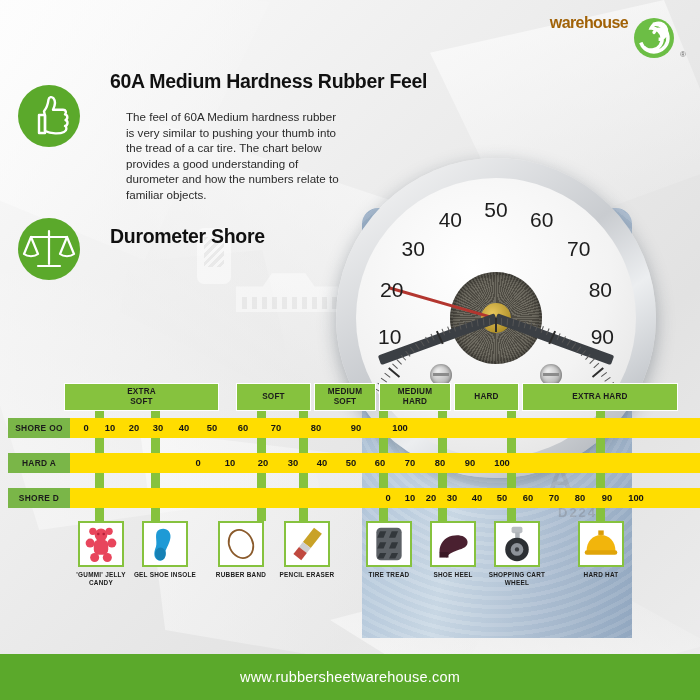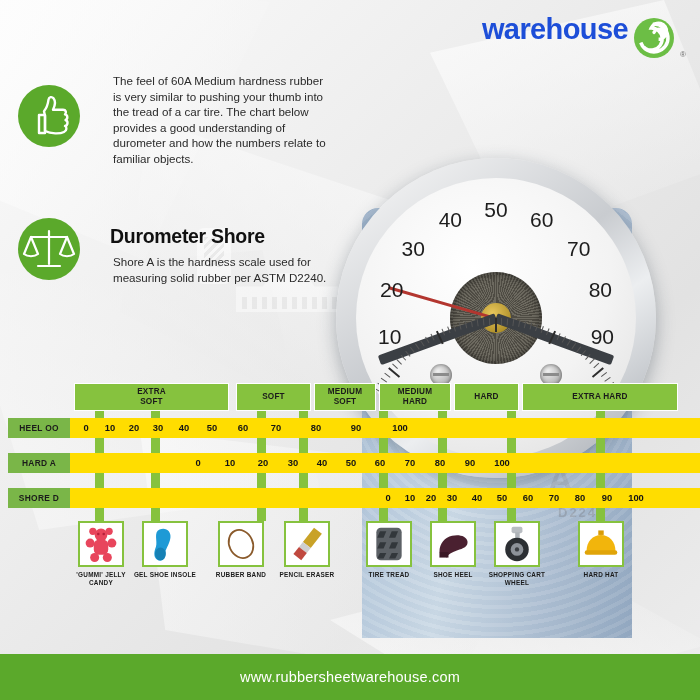--- a/index.html
+++ b/index.html
@@ -98,28 +98,28 @@
   .screw:after{content:"";position:absolute;left:3px;top:9px;width:16px;height:3px;background:#8b8b8b;}
   .astm{position:absolute;left:196px;top:282px;font-size:13px;color:#8a9099;letter-spacing:2px;
     font-weight:700;opacity:.55;}
   .bigA{position:absolute;left:186px;top:252px;font-size:34px;color:#9aa2ac;font-weight:700;opacity:.5;}
 
   
   .logo{position:absolute;right:14px;top:14px;width:200px;height:50px;}
   .logo-text{position:absolute;right:58px;top:2px;text-align:right;line-height:.93;}
   .logo-l1{font-size:23px;font-weight:700;letter-spacing:-.6px;color:#1a1a1a;}
   .logo-l1 .grn{color:#6cbe45;}
-  .logo-l2{font-size:29px;font-weight:700;letter-spacing:-.6px;color:#1d4ed8;}
+  .logo-l2{font-size:16px;font-weight:700;letter-spacing:-.6px;color:#a16207;}
   .spiral{position:absolute;right:10px;top:2px;width:44px;height:44px;}
   .reg{position:absolute;right:0px;top:36px;font-size:8px;color:#6b6b6b;}
 
   .icon-circle{position:absolute;width:62px;height:62px;border-radius:50%;background:#5ba92b;}
   .blk{position:absolute;}
   .blk h2{margin:0 0 6px 0;font-size:19.5px;font-weight:700;color:#111;letter-spacing:-.3px;}
-  .blk p{margin:3px;font-size:11.6px;line-height:15.6px;color:#2a2a2a;max-width:215px;}
+  .blk p{margin:16px;font-size:11.6px;line-height:15.6px;color:#2a2a2a;max-width:215px;}
 
   
   .chart{position:absolute;left:0;top:383px;width:700px;height:150px;}
   .cat{position:absolute;top:0;height:28px;background:#86c23e;border:1px solid #fff;
     box-sizing:border-box;display:flex;align-items:center;justify-content:center;
     font-size:8.2px;font-weight:700;color:#1b1b1b;letter-spacing:.2px;text-align:center;line-height:9.6px;}
   .connector{position:absolute;width:9px;background:#86c23e;}
   .bar{position:absolute;left:70px;right:0;height:20px;background:#ffdd00;}
   .rowlabel{position:absolute;left:8px;width:62px;height:20px;background:#7ab648;
     display:flex;align-items:center;justify-content:center;
@@ -439,41 +439,41 @@
     <svg viewBox="0 0 62 62" width="62" height="62">
       <g fill="none" stroke="#ffffff" stroke-width="2.4" stroke-linejoin="round" stroke-linecap="round">
         <path d="M21 30 l0 18 l6 0 l0 -18 z"></path>
         <path d="M27 31 l0 15 c6 3 15 3 19 1 c3 -1.5 3 -5 1 -6 c3 -.5 3.5 -5 .5 -6
                  c2.5 -1 2.5 -5 -.5 -5.6 c1.8 -1.6 1 -4.6 -2 -4.6 l-10 0
                  c2 -4 2.5 -9 .5 -11.5 c-1.6 -2 -4.6 -1.4 -5 1.4 c-.5 4 -1.5 8 -4.5 11.6 z"></path>
       </g>
     </svg>
   </div>
   <div class="blk" style="left:110px;top:70px;">
+    <h2>60A Medium Hardness Rubber Feel</h2>
     <p>The feel of 60A Medium hardness rubber is very similar to pushing your thumb into the tread of a car tire.  The chart below provides a good understanding of durometer and how the numbers relate to familiar objects.</p>
   </div>
 
   <div class="icon-circle" style="left:18px;top:218px;">
     <svg viewBox="0 0 62 62" width="62" height="62">
       <g fill="none" stroke="#ffffff" stroke-width="2.2" stroke-linecap="round" stroke-linejoin="round">
         <line x1="31" y1="13" x2="31" y2="46"></line>
         <line x1="13" y1="19" x2="49" y2="19"></line>
         <line x1="20" y1="48" x2="42" y2="48"></line>
         <path d="M13 19 L6 36 a9 6 0 0 0 14 0 Z"></path>
         <path d="M49 19 L42 36 a9 6 0 0 0 14 0 Z"></path>
       </g>
     </svg>
   </div>
   <div class="blk" style="left:110px;top:225px;">
     <h2>Durometer Shore</h2>
-    <p>Shore A is the hardness scale used for measuring solid rubber per ASTM D2240.</p>
   </div>
 
   <div class="chart" id="chart">
-      <div class="cat" style="left: 74px; width: 155px;">
+      <div class="cat" style="left: 64px; width: 155px;">
         <span>EXTRA<br>SOFT</span>
       </div>
       <div class="cat" style="left: 236px; width: 75px;">
         <span>SOFT</span>
       </div>
       <div class="cat" style="left: 314px; width: 62px;">
         <span>MEDIUM<br>SOFT</span>
       </div>
       <div class="cat" style="left: 379px; width: 72px;">
         <span>MEDIUM<br>HARD</span>
@@ -486,21 +486,21 @@
       </div>
       <div class="connector" style="left: 95px; top: 28px; height: 110px;"></div>
       <div class="connector" style="left: 151px; top: 28px; height: 110px;"></div>
       <div class="connector" style="left: 257px; top: 28px; height: 110px;"></div>
       <div class="connector" style="left: 299px; top: 28px; height: 110px;"></div>
       <div class="connector" style="left: 379px; top: 28px; height: 110px;"></div>
       <div class="connector" style="left: 438px; top: 28px; height: 110px;"></div>
       <div class="connector" style="left: 507px; top: 28px; height: 110px;"></div>
       <div class="connector" style="left: 596px; top: 28px; height: 110px;"></div>
       <div class="bar" style="top: 35px;"></div>
-      <div class="rowlabel" style="top: 35px;">HEEL OO</div>
+      <div class="rowlabel" style="top: 35px;">SHORE OO</div>
       <div class="tickno" style="left: 86px; top: 35px;">0</div>
       <div class="tickno" style="left: 110px; top: 35px;">10</div>
       <div class="tickno" style="left: 134px; top: 35px;">20</div>
       <div class="tickno" style="left: 158px; top: 35px;">30</div>
       <div class="tickno" style="left: 184px; top: 35px;">40</div>
       <div class="tickno" style="left: 212px; top: 35px;">50</div>
       <div class="tickno" style="left: 243px; top: 35px;">60</div>
       <div class="tickno" style="left: 276px; top: 35px;">70</div>
       <div class="tickno" style="left: 316px; top: 35px;">80</div>
       <div class="tickno" style="left: 356px; top: 35px;">90</div>

